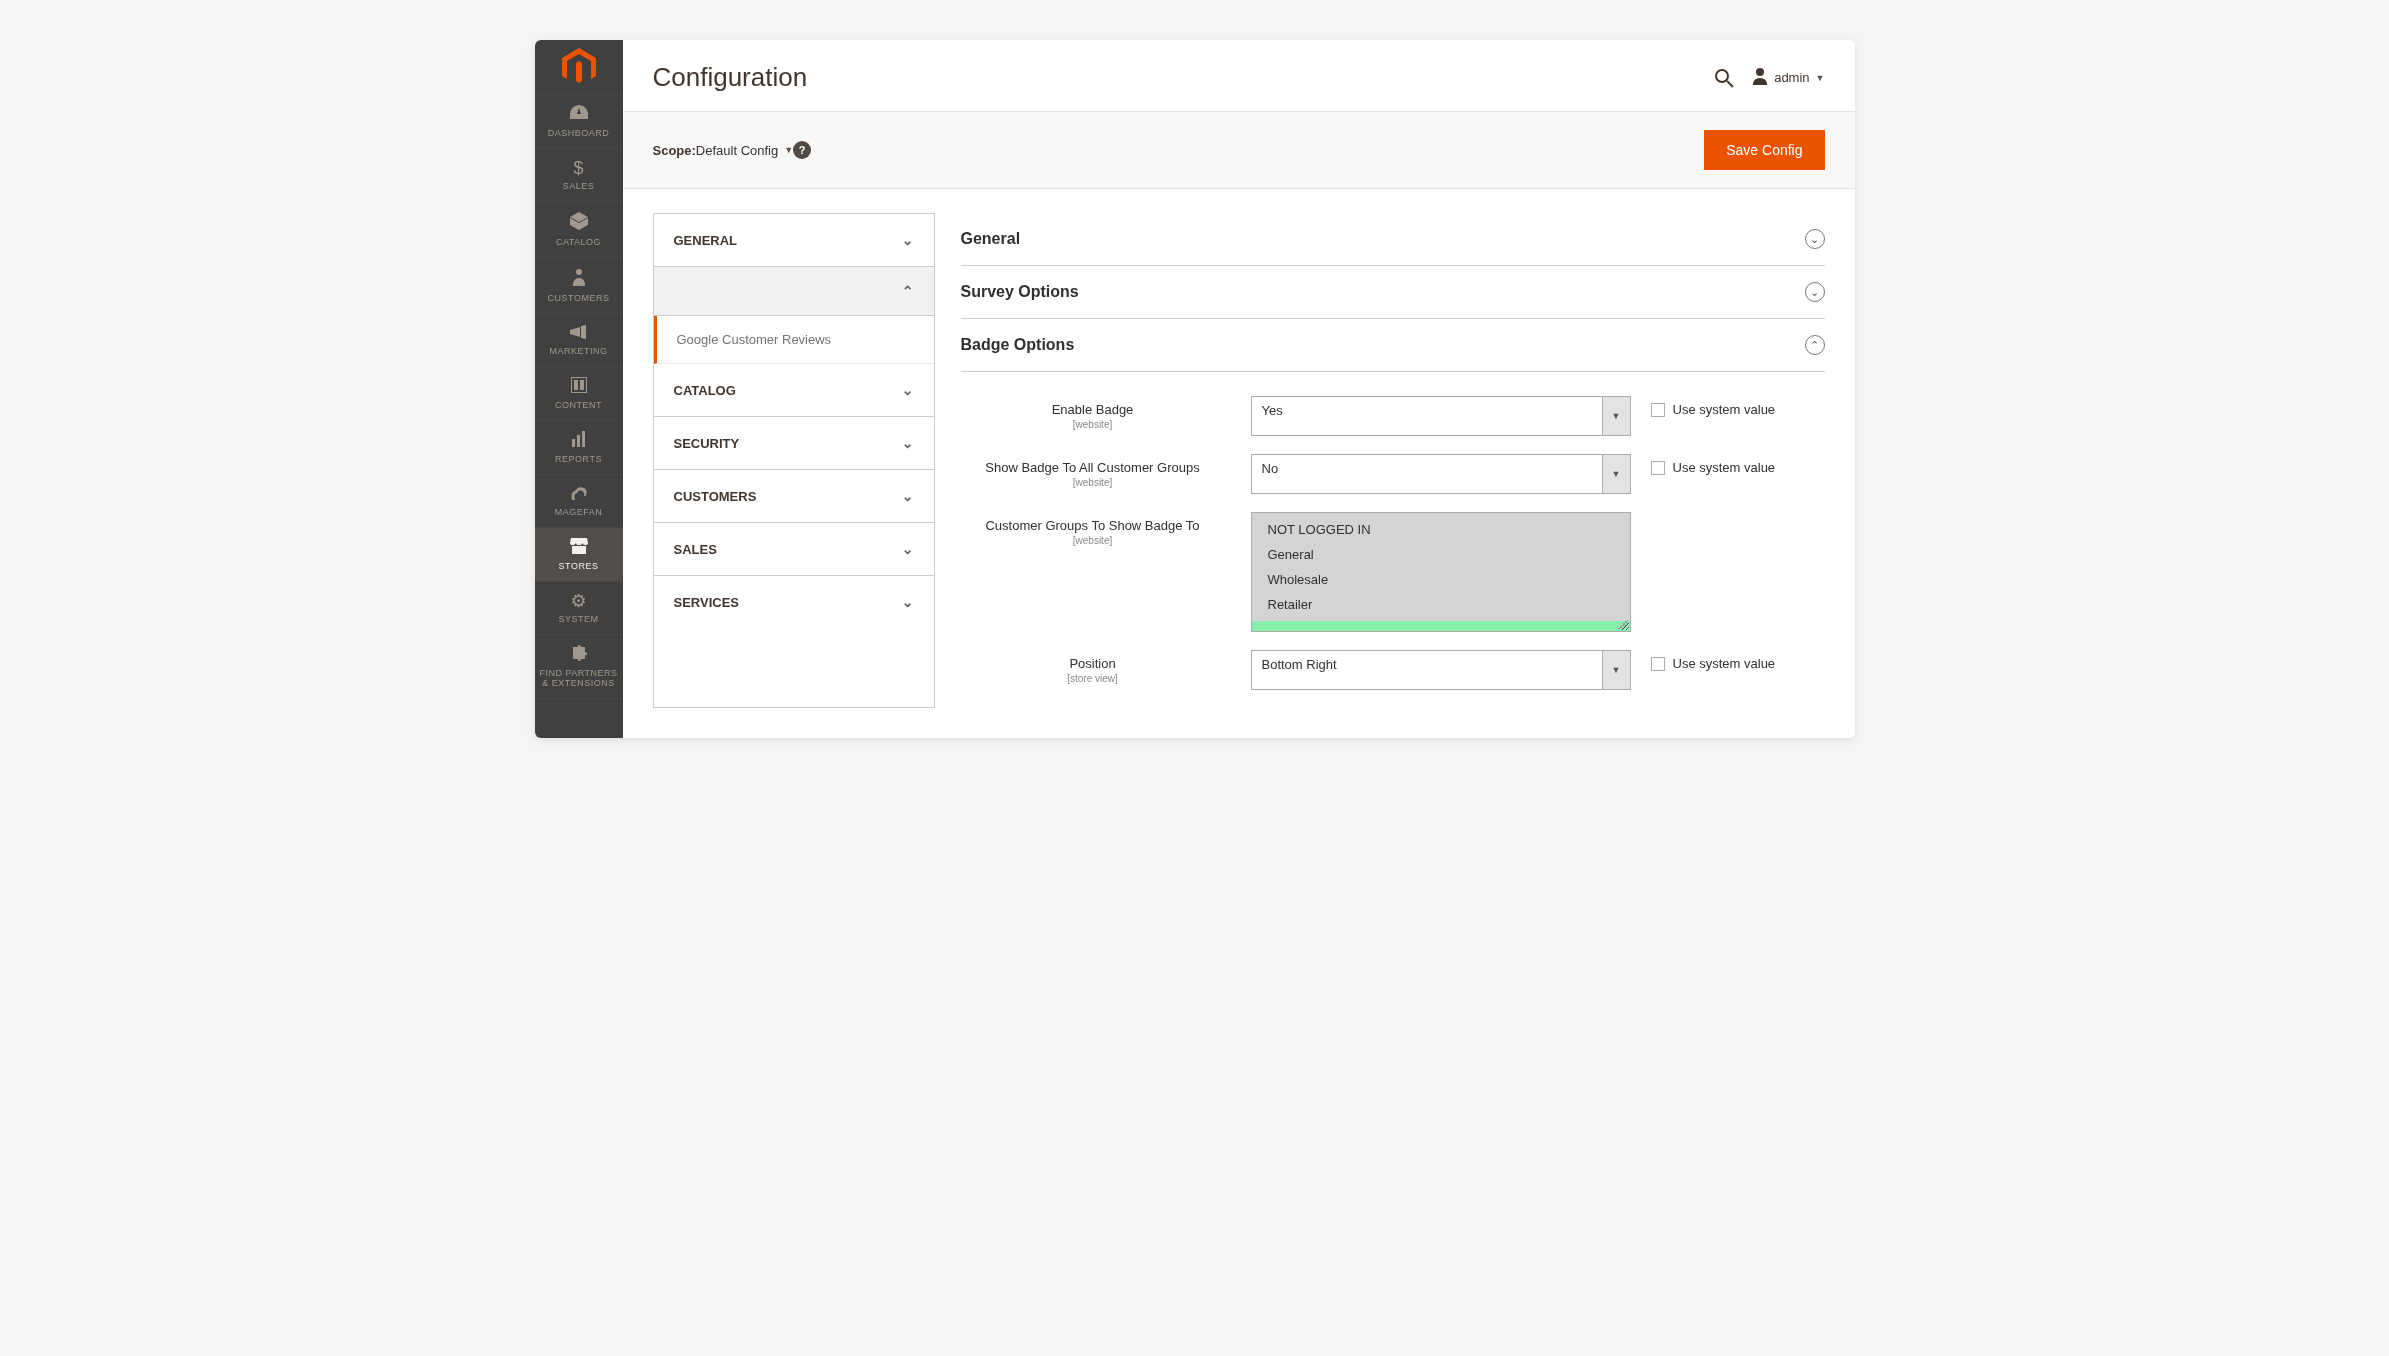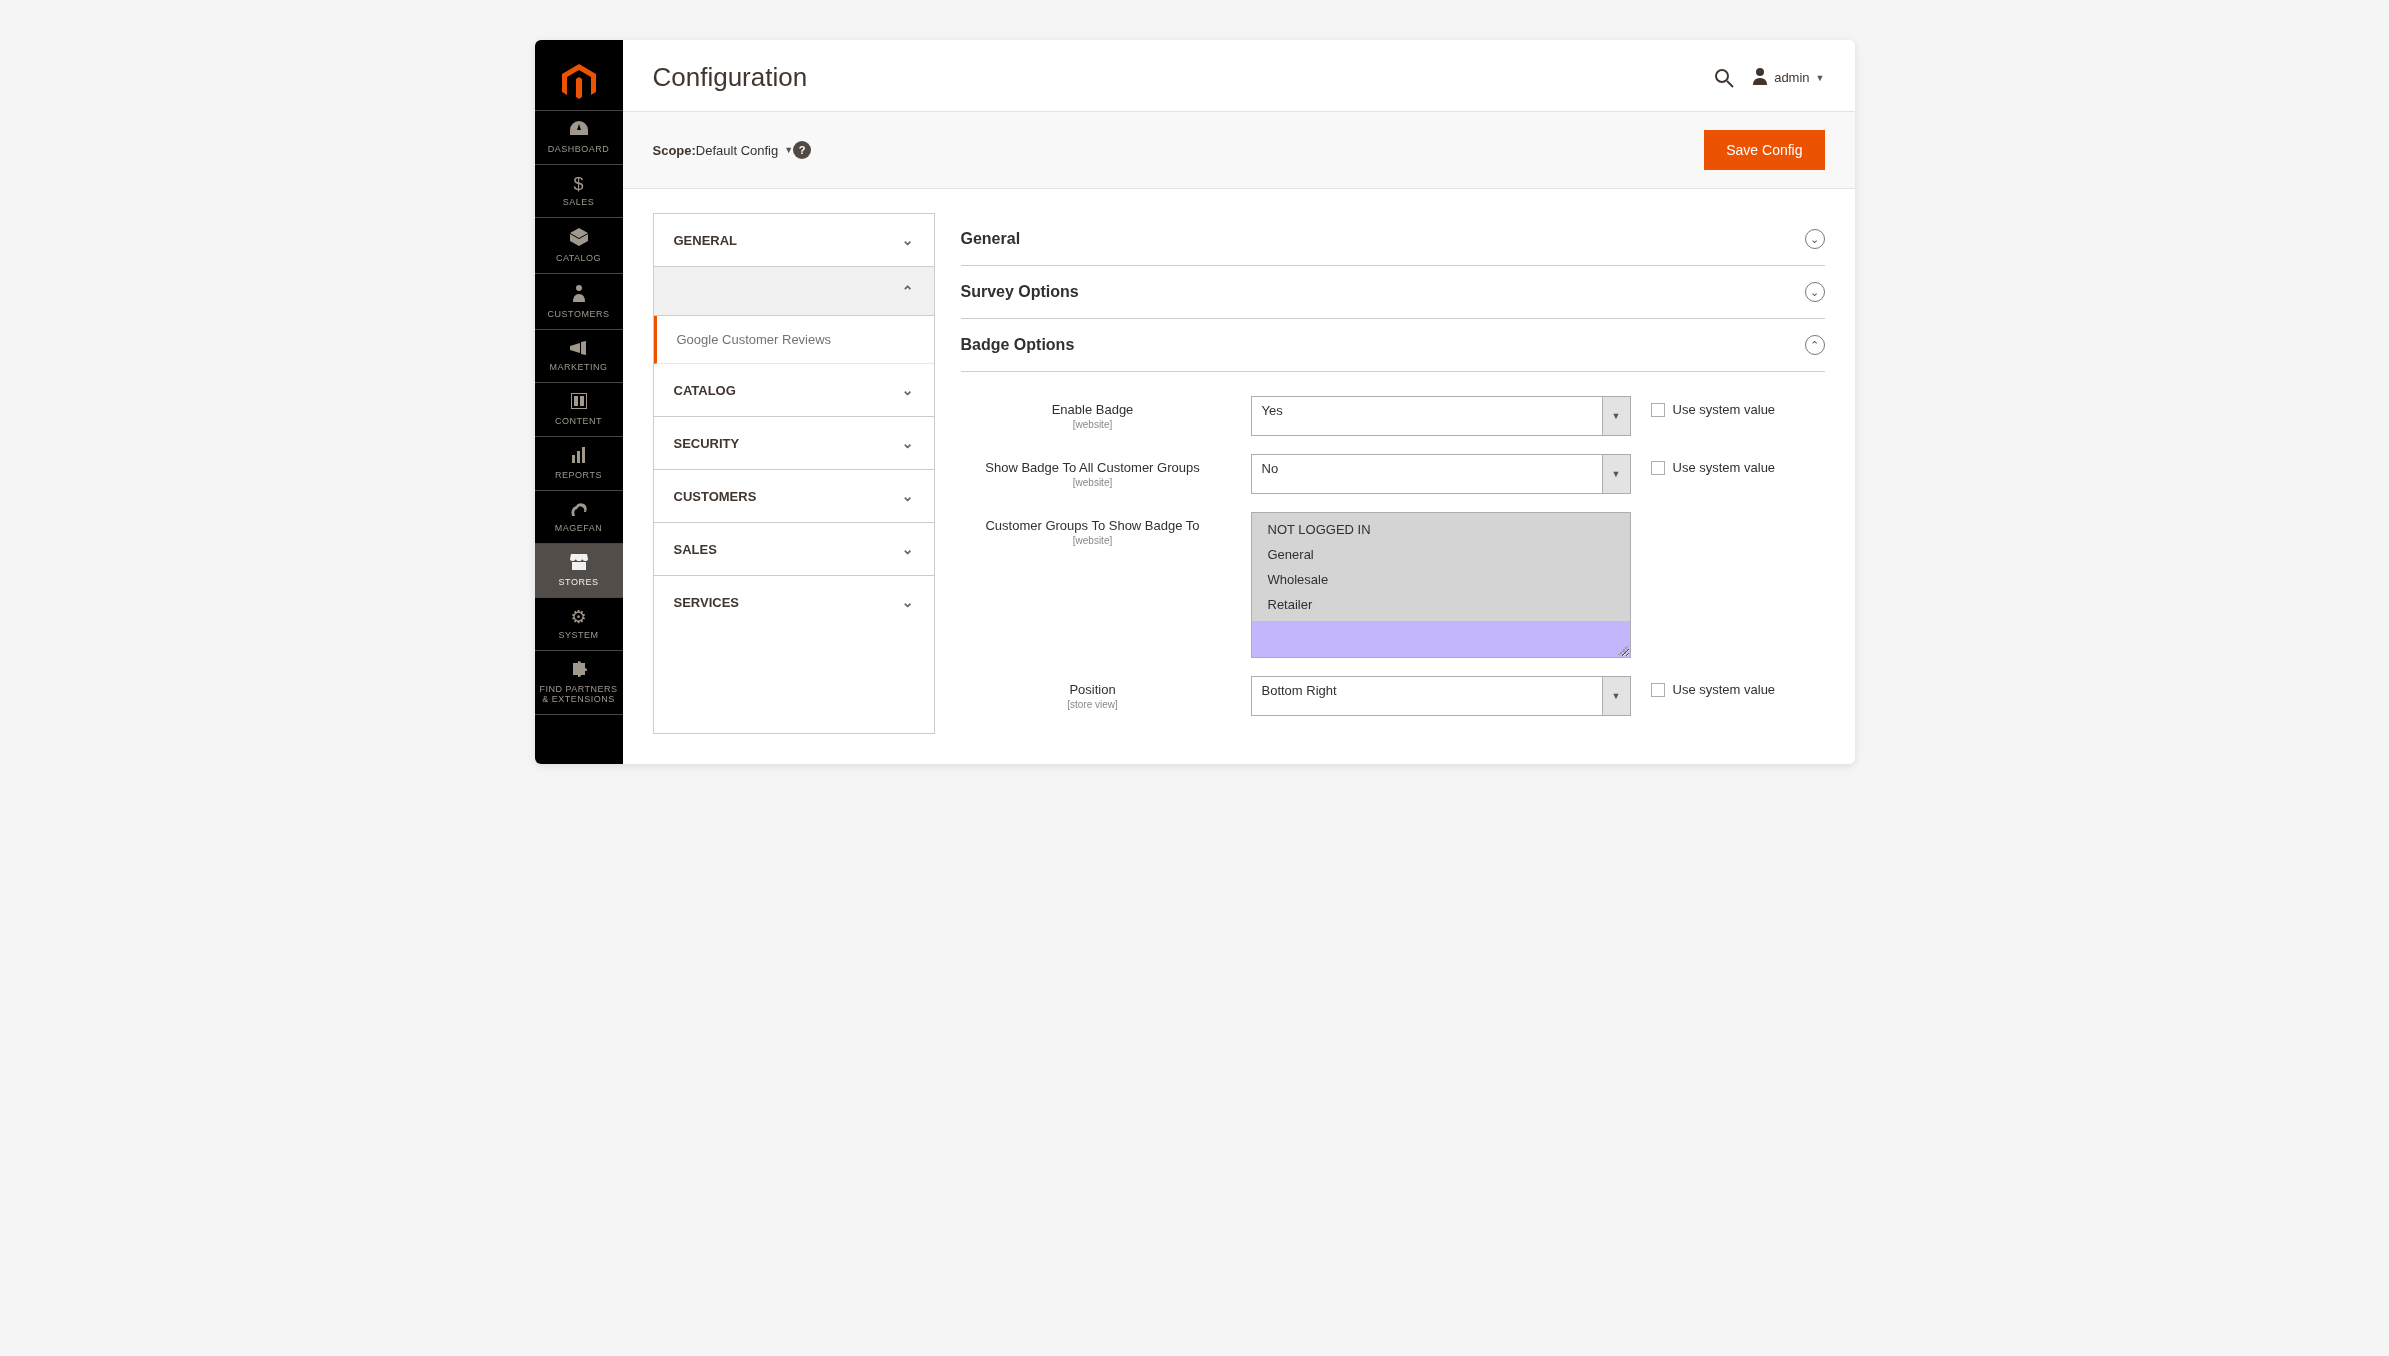--- a/index.html
+++ b/index.html
@@ -15,25 +15,25 @@
       width: 1320px;
       background: #fff;
       border-radius: 6px;
       overflow: hidden;
       box-shadow: 0 2px 8px rgba(0,0,0,0.1);
       display: flex;
     }
     
     .admin-sidebar {
       width: 88px;
-      background: #000000;
+      background: #404040;
       display: flex;
       flex-direction: column;
       align-items: center;
-      padding-top: 24px;
+      padding-top: 8px;
       flex-shrink: 0;
     }
     .logo {
       width: 38px;
       height: 38px;
       margin-bottom: 8px;
       display: flex;
       align-items: center;
       justify-content: center;
     }
@@ -209,22 +209,22 @@
     }
     .select .arrow {
       width: 28px;
       background: #e3e3e3;
       border-left: 1px solid #adadad;
       display: flex; align-items: center; justify-content: center;
       font-size: 9px; color: #555;
     }
     .multiselect {
       border: 1px solid #adadad;
-      background: #c4b5fd;
-      height: 146px;
+      background: #86efac;
+      height: 120px;
       position: relative;
       resize: both;
       overflow: hidden;
     }
     .multiselect-inner {
       background: #d4d4d4;
       padding: 4px 0;
     }
     .ms-option {
       padding: 5px 16px;

